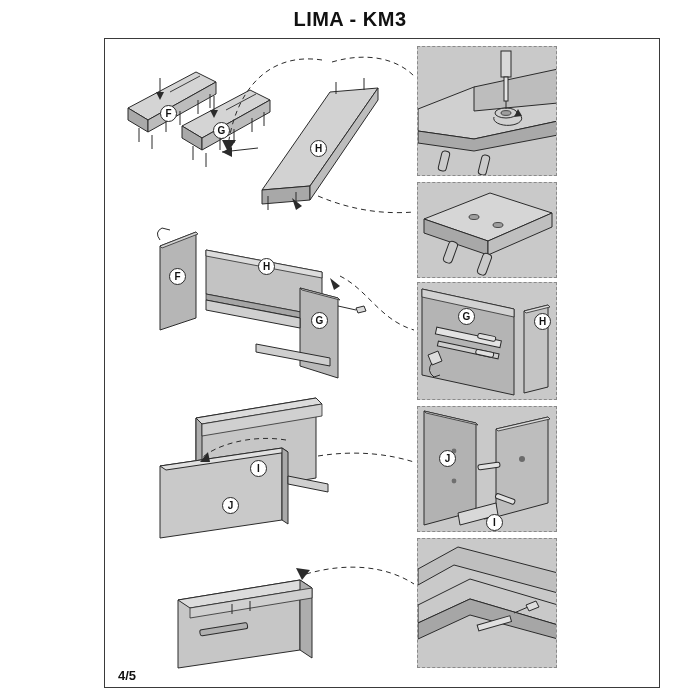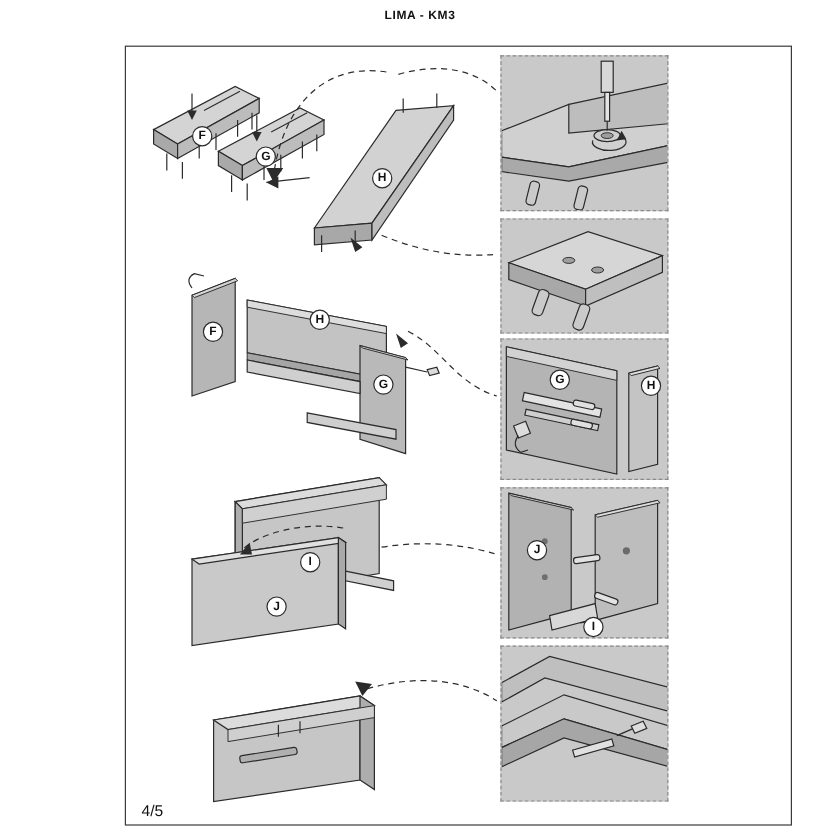--- a/index.html
+++ b/index.html
@@ -18,38 +18,38 @@
     position: absolute;
     left: 0; top: 0;
     width: 700px; height: 700px;
     background: #ffffff;
   }
   #title {
     position: absolute;
     left: 0; top: 8px;
     width: 700px;
     text-align: center;
-    font-size: 10px;
+    font-size: 20px;
     font-weight: bold;
     letter-spacing: 0.5px;
     color: #111111;
   }
   #frame {
     position: absolute;
     left: 104px; top: 38px;
     width: 556px; height: 650px;
     border: 1px solid #3a3a3a;
     background: #ffffff;
     box-sizing: border-box;
   }
   #pagenum {
     position: absolute;
     left: 118px; top: 668px;
     font-size: 13px;
-    font-weight: normal;
+    font-weight: bold;
     color: #111111;
   }
   svg.art {
     position: absolute;
     left: 0; top: 0;
     width: 700px; height: 700px;
     pointer-events: none;
   }
   .detail-box {
     position: absolute;

